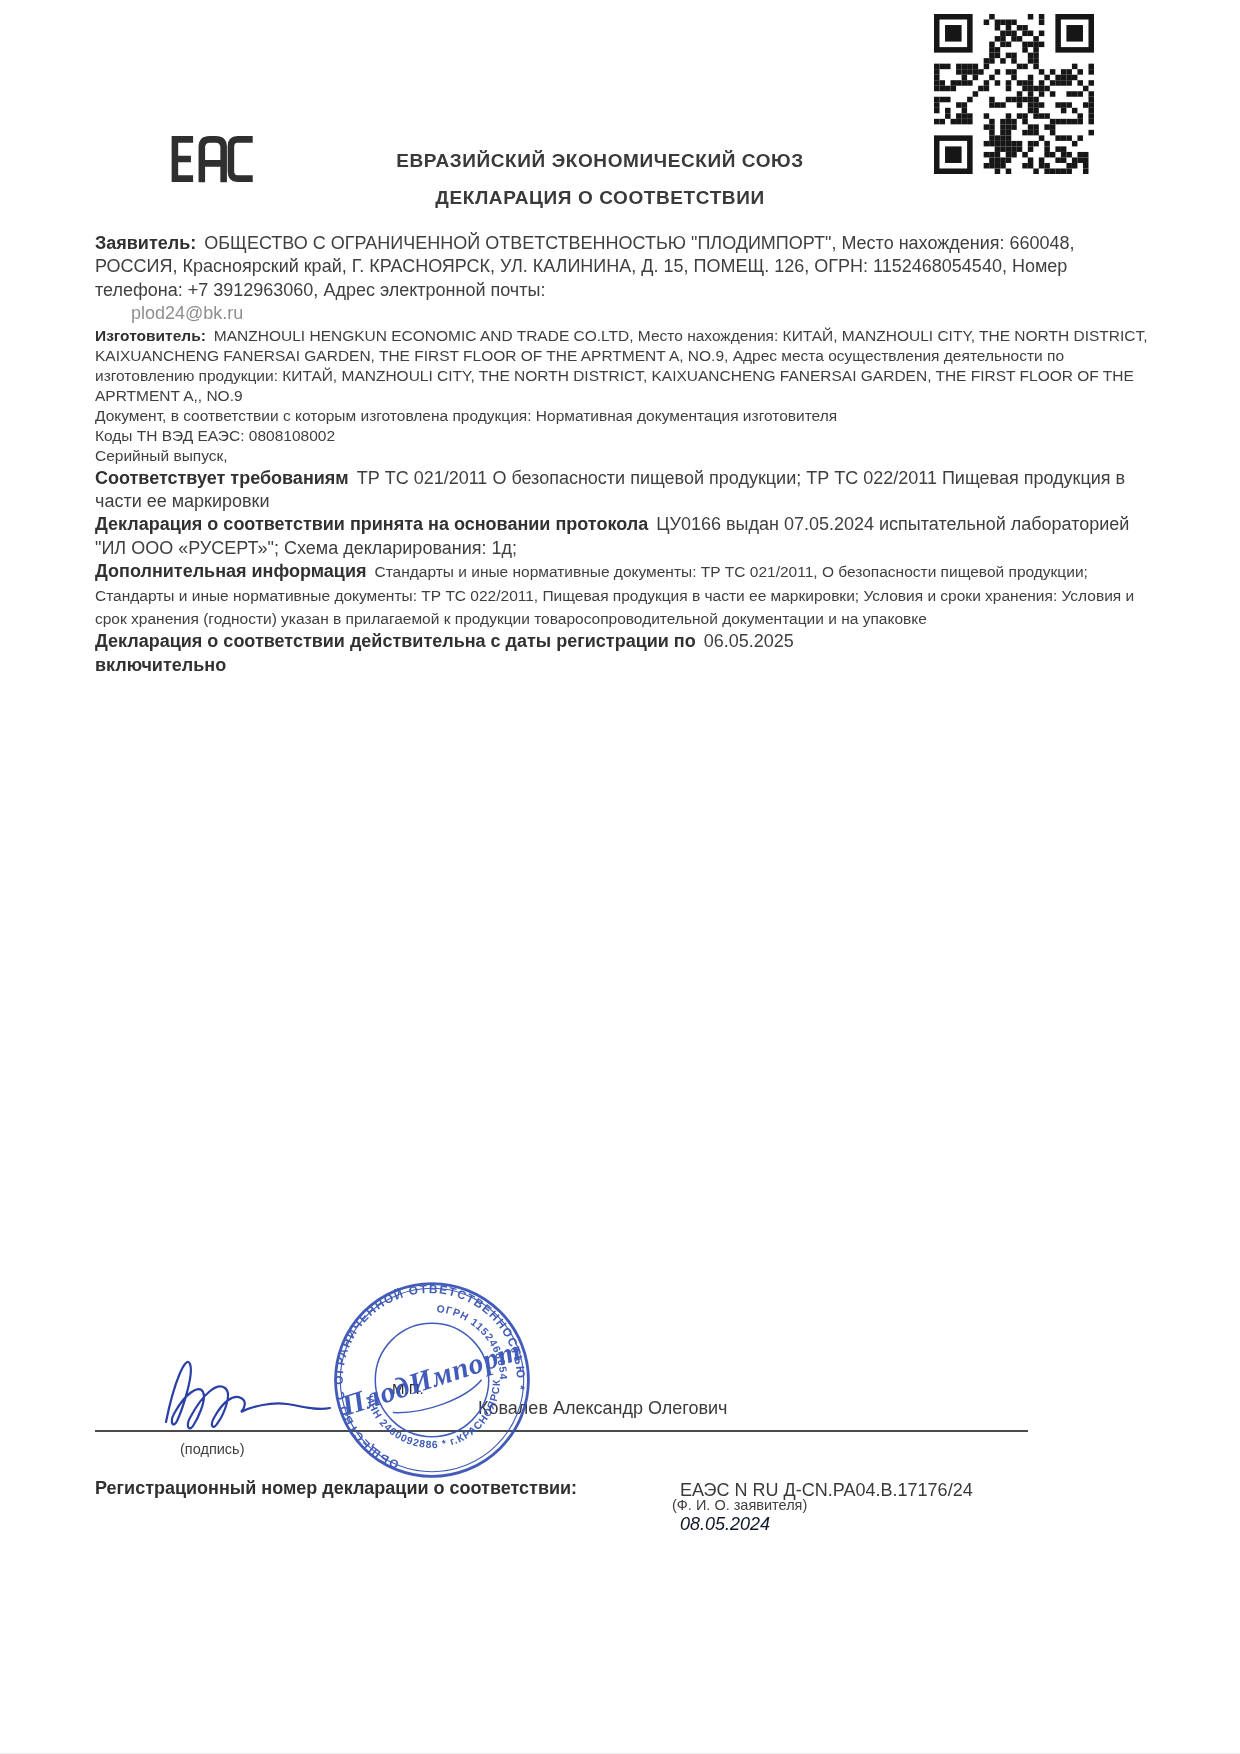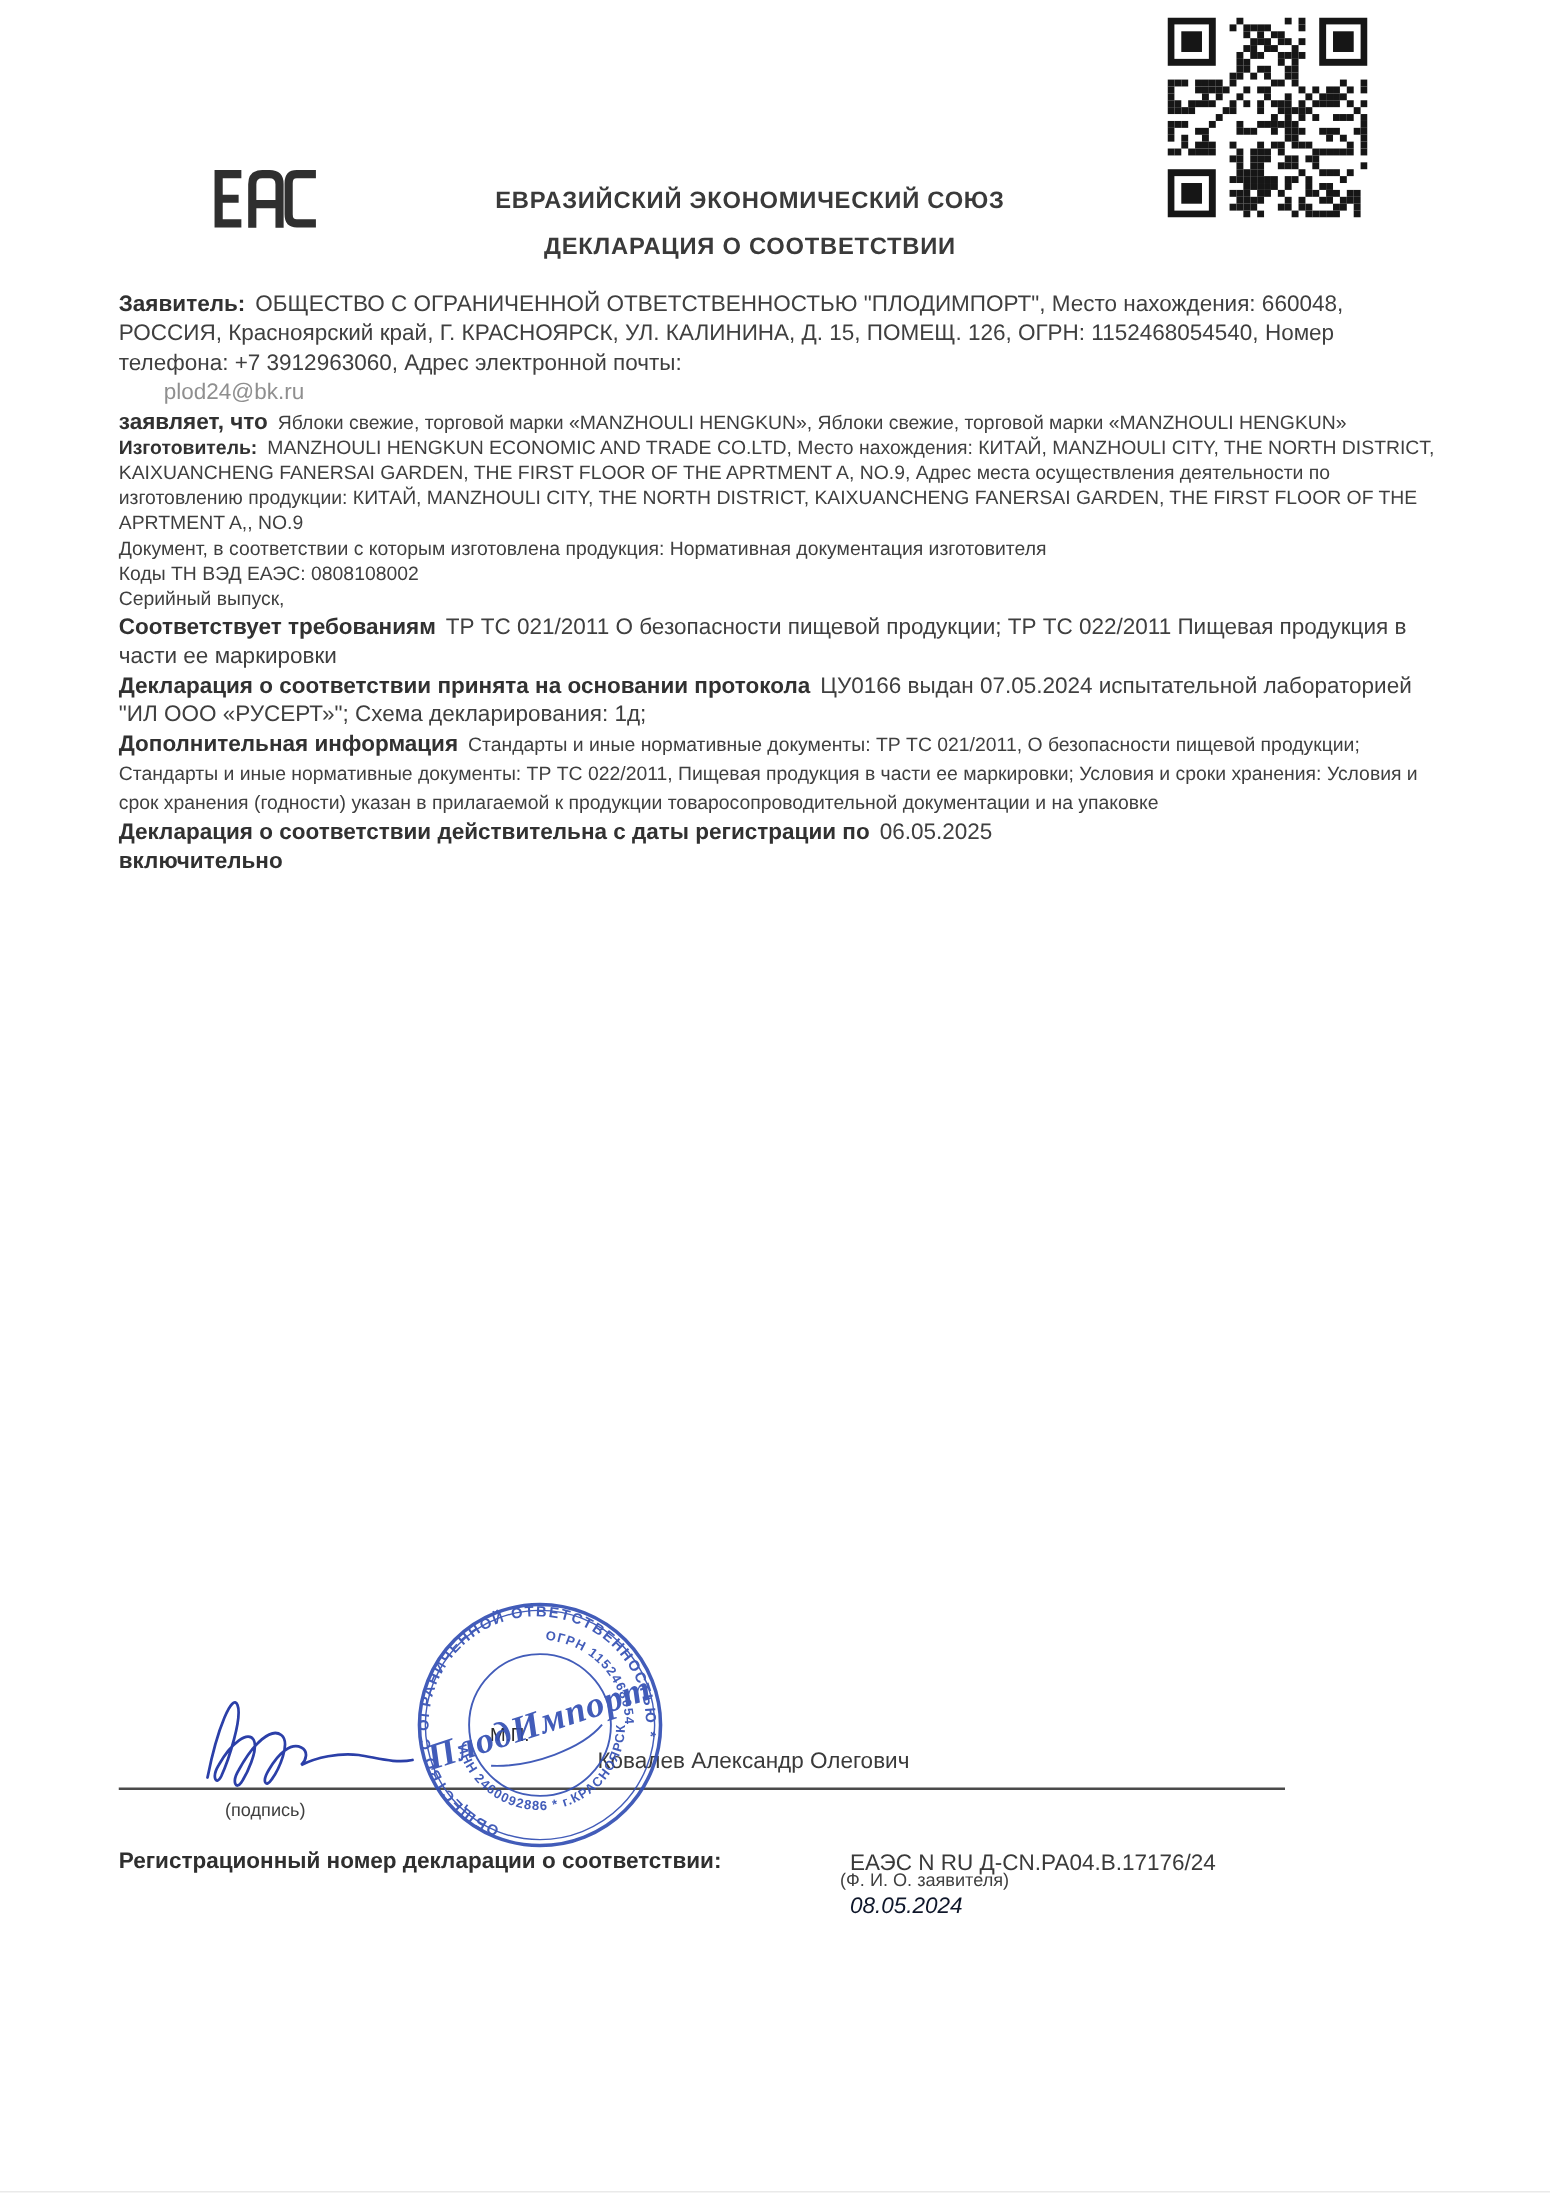--- a/index.html
+++ b/index.html
@@ -358,23 +358,20 @@
   </div>
 
   <div class="content">
 
     <p>
       <b class="lbl-gap">Заявитель:</b><span>ОБЩЕСТВО С ОГРАНИЧЕННОЙ ОТВЕТСТВЕННОСТЬЮ "ПЛОДИМПОРТ", Место нахождения: 660048, РОССИЯ,  Красноярский край, Г. КРАСНОЯРСК, УЛ. КАЛИНИНА, Д. 15, ПОМЕЩ. 126, ОГРН: 1152468054540, Номер телефона: +7 3912963060, Адрес электронной почты:</span>
       <span class="light">plod24@bk.ru</span>
     </p>
 
 
-    <p class="mt14">
-      <b class="lbl-gap">заявляет, что</b><span class="small">Яблоки свежие, торговой марки «MANZHOULI HENGKUN», Яблоки свежие, торговой марки «MANZHOULI HENGKUN»</span>
-    </p>
 
     <p class="small mt6">
       <b class="lbl-gap">Изготовитель:</b><span>MANZHOULI HENGKUN ECONOMIC AND TRADE CO.LTD, Место нахождения: КИТАЙ, MANZHOULI CITY, THE NORTH DISTRICT, KAIXUANCHENG FANERSAI GARDEN, THE FIRST FLOOR OF THE APRTMENT A, NO.9, Адрес места осуществления деятельности по изготовлению продукции: КИТАЙ, MANZHOULI CITY, THE NORTH DISTRICT, KAIXUANCHENG FANERSAI GARDEN, THE FIRST FLOOR OF THE APRTMENT A,, NO.9</span>
     </p>
 
     <p class="small">Документ, в соответствии с которым изготовлена продукция: Нормативная документация изготовителя</p>
     <p class="small">Коды ТН ВЭД ЕАЭС: 0808108002</p>
     <p class="small">Серийный выпуск,</p>
 
     <p class="mt10">

